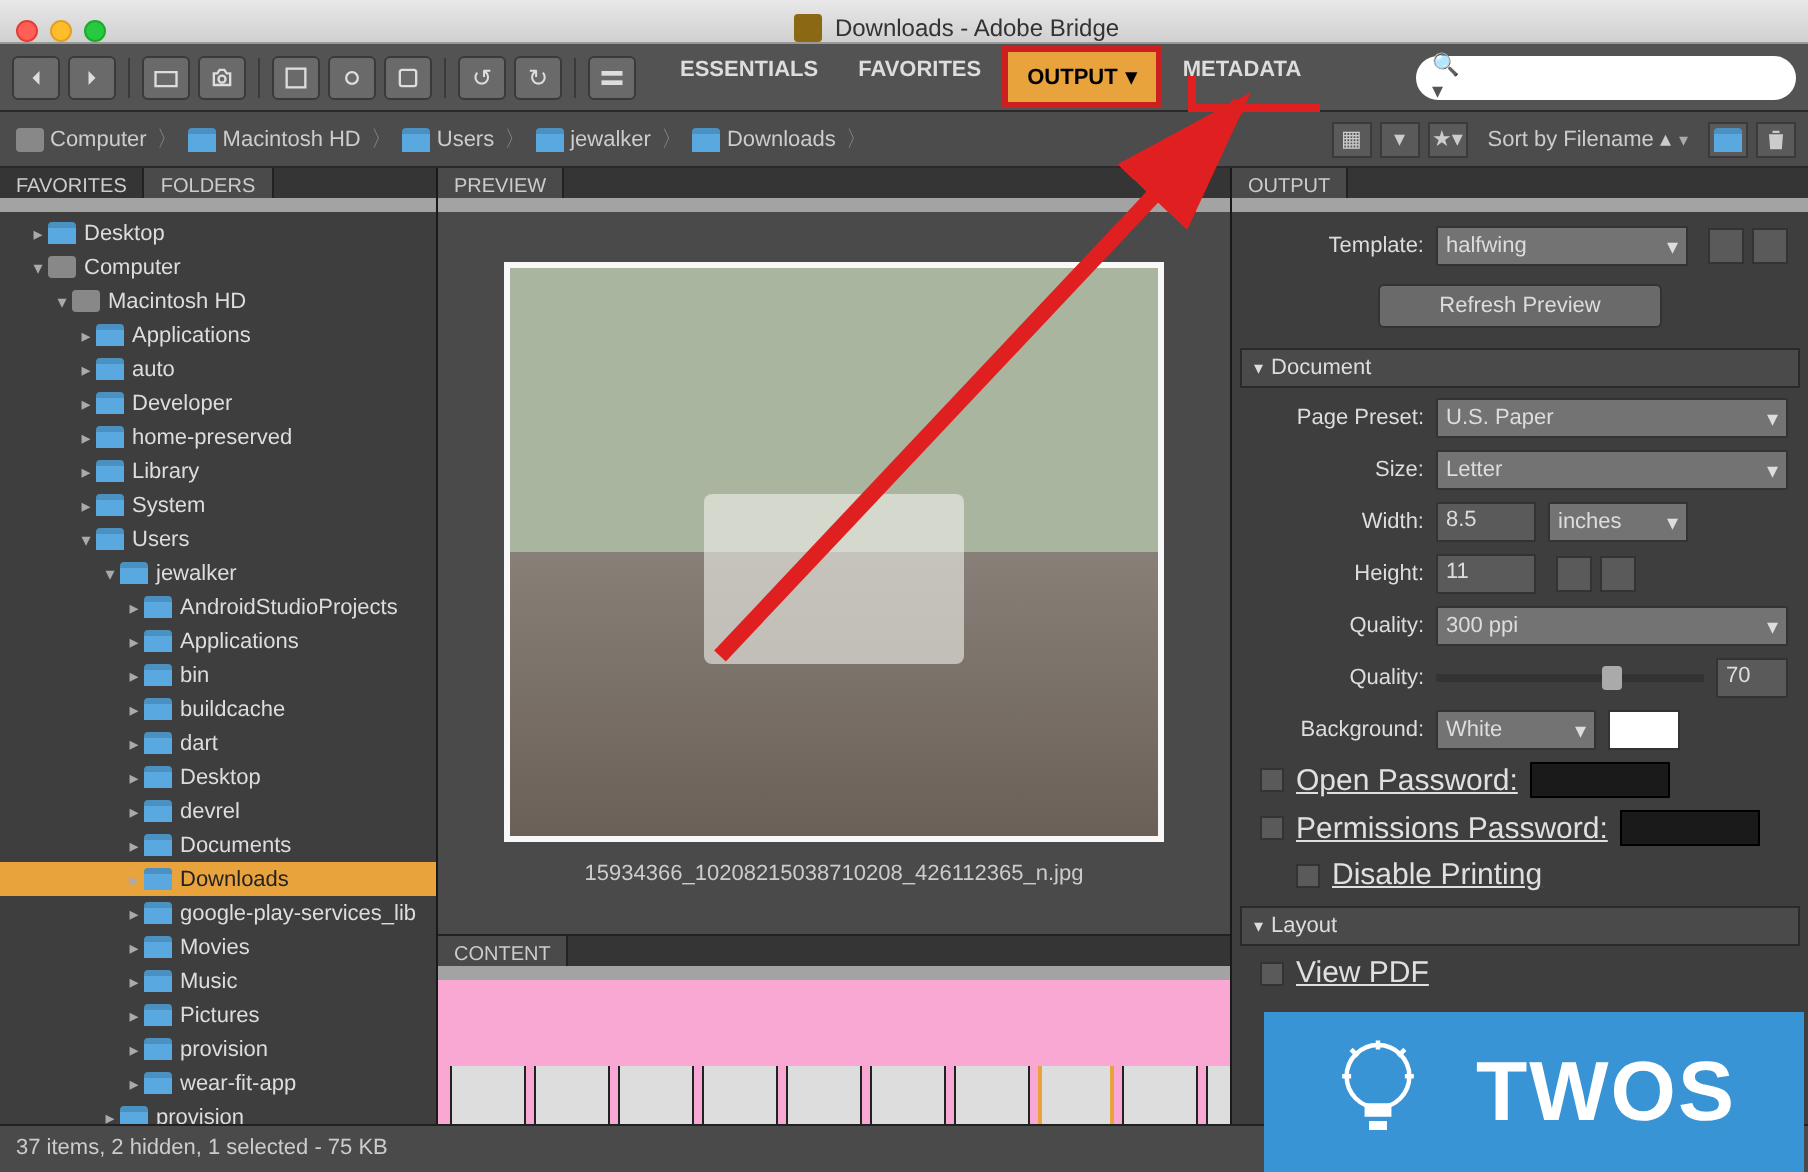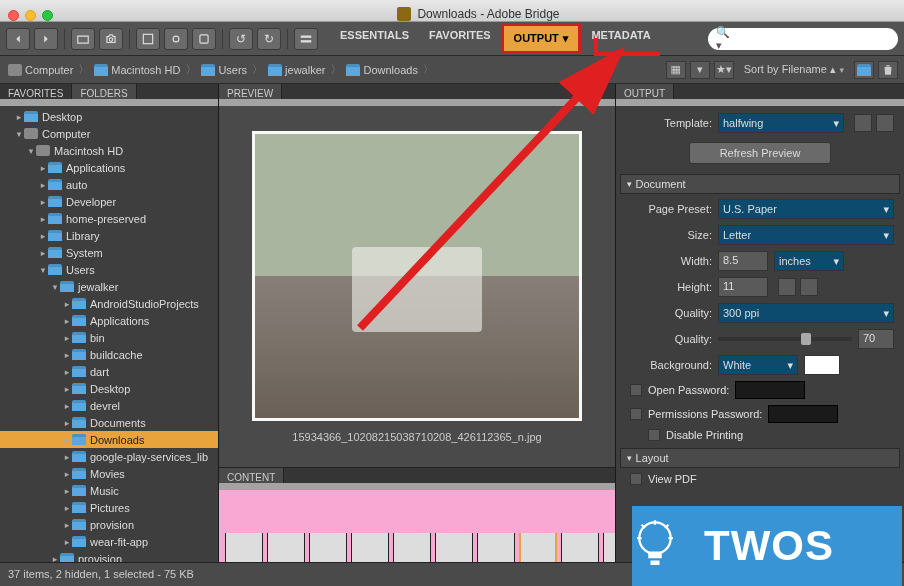--- a/index.html
+++ b/index.html
@@ -74,43 +74,43 @@
 
 .right { flex: 1; background: #3e3e3e; display: flex; flex-direction: column; overflow: hidden; }
 .right .panel-tabs { }
 .output-content { flex: 1; overflow: auto; padding: 4px; }
 .output-types { display: flex; gap: 20px; justify-content: center; padding: 10px 0 14px; }
 .output-type { display: flex; align-items: center; gap: 6px; cursor: pointer; }
 .output-type .oicon { width: 28px; height: 28px; background: #ddd; border: 1px solid #888; position: relative; }
 .output-type .oicon::after { content:''; position: absolute; right: -4px; bottom: -4px; width: 12px; height: 12px; background: #cc3030; border-radius: 2px; }
 .form-row { display: flex; align-items: center; padding: 3px 6px; gap: 6px; font-size: 11px; }
 .form-row label { text-align: right; width: 86px; color: #ddd; }
-.form-row .sel { flex: 1; height: 20px; background: #0c4a6e; border: 1px solid #333; color: #ddd; padding: 2px 4px; cursor: pointer; display: flex; align-items: center; justify-content: space-between; }
+.form-row .sel { flex: 1; height: 20px; background: #737373; border: 1px solid #333; color: #ddd; padding: 2px 4px; cursor: pointer; display: flex; align-items: center; justify-content: space-between; }
 .form-row .inp { width: 50px; height: 20px; background: #5a5a5a; border: 1px solid #333; color: #ddd; padding: 2px 4px; }
 .refresh-row { display: flex; justify-content: center; padding: 6px; }
 .refresh-btn { background: #6a6a6a; border: 1px solid #333; color: #ddd; padding: 4px 30px; border-radius: 3px; cursor: pointer; font-size: 11px; }
 .section-head { background: #4a4a4a; border: 1px solid #2a2a2a; padding: 3px 6px; font-size: 11px; color: #ddd; display: flex; align-items: center; gap: 4px; margin: 4px 0 2px; }
 .section-head .tri { font-size: 9px; }
 .slider { flex: 1; height: 4px; background: #333; position: relative; }
 .slider .knob { position: absolute; top: -4px; left: 62%; width: 10px; height: 12px; background: #aaa; border-radius: 2px; }
-.checkbox-row { display: flex; align-items: center; gap: 6px; padding: 3px 10px; font-size: 11px; }
+.checkbox-row { display: flex; align-items: center; gap: 6px; padding: 3px 10px; font-size: 15px; text-decoration: underline; }
 .cb { width: 12px; height: 12px; background: #5a5a5a; border: 1px solid #333; }
 .colorswatch { width: 36px; height: 20px; background: #fff; border: 1px solid #333; }
 .blackinp { width: 70px; height: 18px; background: #1a1a1a; border: 1px solid #000; }
 .mini-icons { display: flex; gap: 4px; margin-left: 4px; }
 .mini-icon { width: 18px; height: 18px; background: #5a5a5a; border: 1px solid #333; }
 
 
 .statusbar { height: 22px; background: #4a4a4a; border-top: 1px solid #222; display: flex; align-items: center; padding: 0 8px; color: #ccc; font-size: 11px; }
 
 
 .red-arrow { position: absolute; pointer-events: none; }
 
 
-.twos-badge { position: absolute; right: 2px; bottom: 0; width: 270px; height: 80px; background: #3994d6; display: flex; align-items: center; gap: 26px; z-index: 20; }
+.twos-badge { position: absolute; right: 2px; bottom: 0; width: 270px; height: 80px; background: #3994d6; display: flex; align-items: center; justify-content: center; gap: 26px; z-index: 20; }
 .twos-badge .bulb { width: 46px; height: 56px; }
 .twos-badge .txt { font-size: 42px; font-weight: 900; color: #fff; letter-spacing: 1px; }
 
 .dropdown-arrow::after { content: '▾'; font-size: 9px; margin-left: 4px; color: #aaa; }
 </style>
 </head>
 <body>
 
 <div class="titlebar">
   <div class="traffic">

